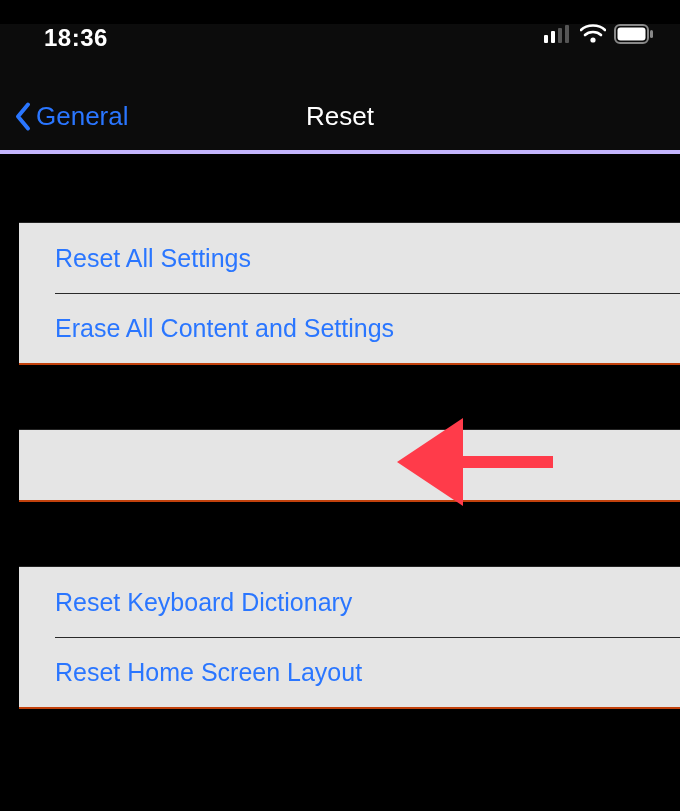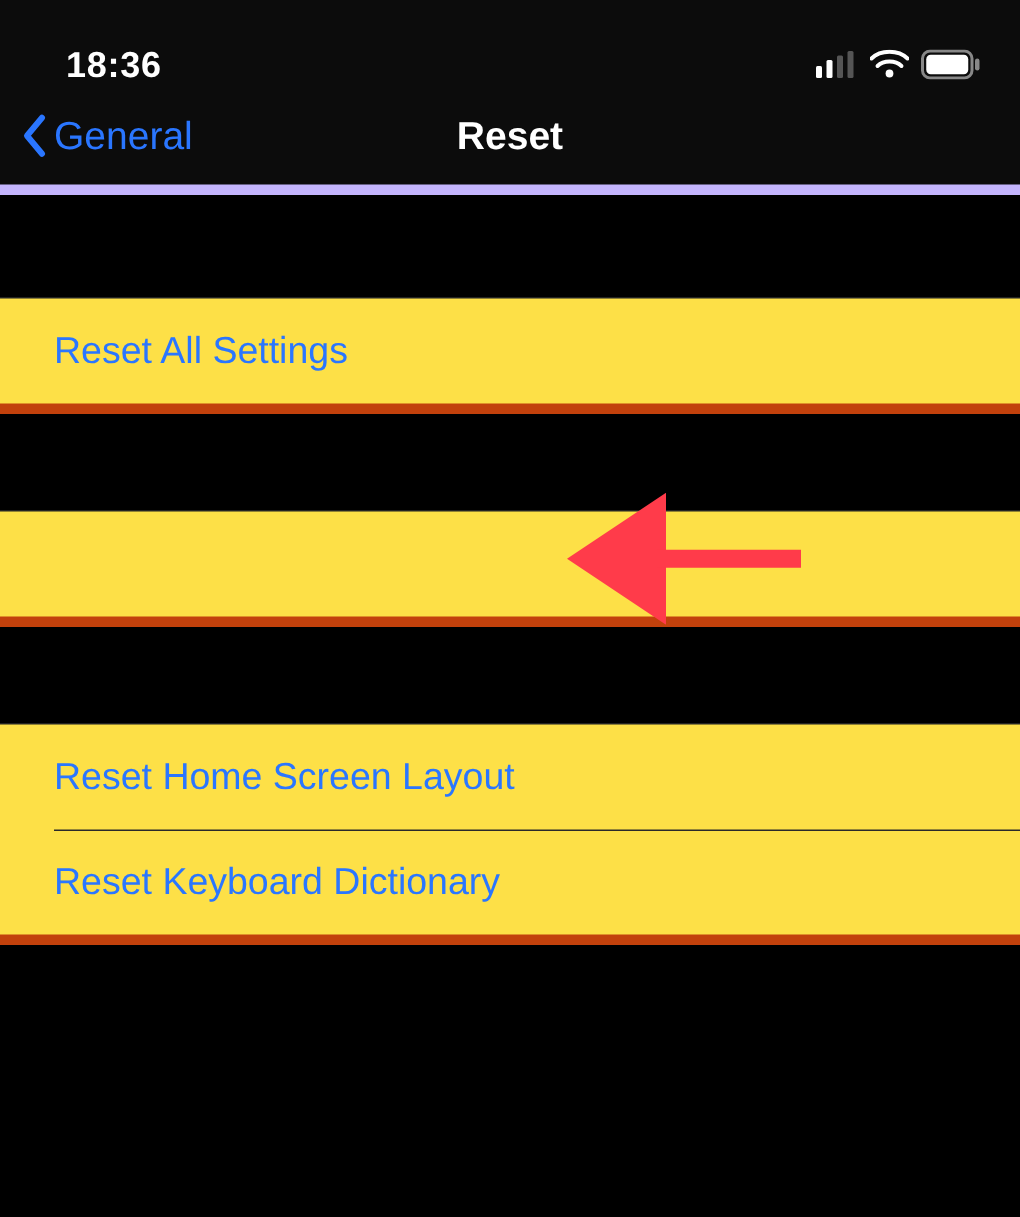--- a/index.html
+++ b/index.html
@@ -1,33 +1,33 @@
 <!DOCTYPE html>
 <html><head>
   <meta charset="utf-8">
   <style>
     * { margin: 0; padding: 0; box-sizing: border-box; }
     html, body { width: 680px; height: 811px; background:#000; font-family: -apple-system, "Helvetica Neue", Arial, sans-serif; color:#fff; -webkit-font-smoothing: antialiased; }
 
-    .status-bar { height: 58px; display:flex; align-items:flex-end; justify-content:space-between; padding: 0 26px 0 44px; background:#0c0c0c; }
+    .status-bar { height: 58px; display:flex; align-items:flex-start; justify-content:space-between; padding: 0 26px 0 44px; background:#0c0c0c;margin-top:24px; }
     .status-time { font-size: 24px; font-weight:600; letter-spacing:0.5px; }
     .status-icons { display:flex; align-items:center; gap:8px; }
 
-    .nav-bar { position:relative; height: 72px; background:#0c0c0c; border-bottom:7px solid #c4b5fd; display:flex; align-items:center; }
+    .nav-bar { position:relative; height: 72px; background:#0c0c0c; border-bottom:4px solid #c4b5fd; display:flex; align-items:center; }
     .back-btn { position:absolute; left:14px; top:50%; transform:translateY(-50%); display:flex; align-items:center; gap:4px; color:#2a76ff; font-size:26px; font-weight:400; cursor:pointer; }
     .back-btn svg { display:block; }
-    .nav-title { width:100%; text-align:center; font-size:26px; font-weight:700; color:#fff; }
+    .nav-title { width:100%; text-align:center; font-size:26px; font-weight:400; color:#fff; }
 
     .content { width:100%; }
     .gap   { background:#000; }
     .gap-1 { height: 68px; }
     .gap-2 { height: 64px; }
     .gap-3 { height: 64px; }
 
-    .group { background:#fde047; border-top:1px solid #232323; border-bottom:7px solid #c2410c; }
+    .group { background:#e5e5e5; border-top:1px solid #232323; border-bottom:2px solid #c2410c;margin-left:19px; }
     .row { height: 70px; display:flex; align-items:center; padding: 0 0 0 36px; color:#2a76ff; font-size:25px; font-weight:400; cursor:pointer; position:relative; }
     .row + .row::before { content:""; position:absolute; top:0; left:36px; right:0; height:1px; background:#2a2a2a; }
 
     .annotation-arrow { position:absolute; left:378px; top:50%; transform:translateY(-50%); pointer-events:none; }
   </style>
 </head>
 <body>
 
 <div class="status-bar">
   <span class="status-time">18:36</span>
@@ -69,38 +69,41 @@
   <div class="nav-title">Reset</div>
 </div>
 
 <div class="content">
   <div class="gap gap-1"></div>
 
   <div class="group">
     <div class="row">
       <span>Reset All Settings</span>
     </div>
+    <div class="row">
+      <span>Erase All Content and Settings</span>
+    </div>
   </div>
 
   <div class="gap gap-2"></div>
 
   <div class="group">
     <div class="row">
       <span class="annotation-arrow">
         <svg width="160" height="88" viewBox="0 0 160 88">
           <polygon points="0,44 66,0 66,88" fill="#ff3b4a"></polygon>
           <rect x="60" y="38" width="96" height="12" fill="#ff3b4a"></rect>
         </svg>
       </span>
     </div>
   </div>
 
   <div class="gap gap-3"></div>
 
   <div class="group">
     <div class="row">
-      <span>Reset Home Screen Layout</span>
+      <span>Reset Keyboard Dictionary</span>
     </div>
     <div class="row">
-      <span>Reset Keyboard Dictionary</span>
+      <span>Reset Home Screen Layout</span>
     </div>
   </div>
 </div>
 
 </body></html>

